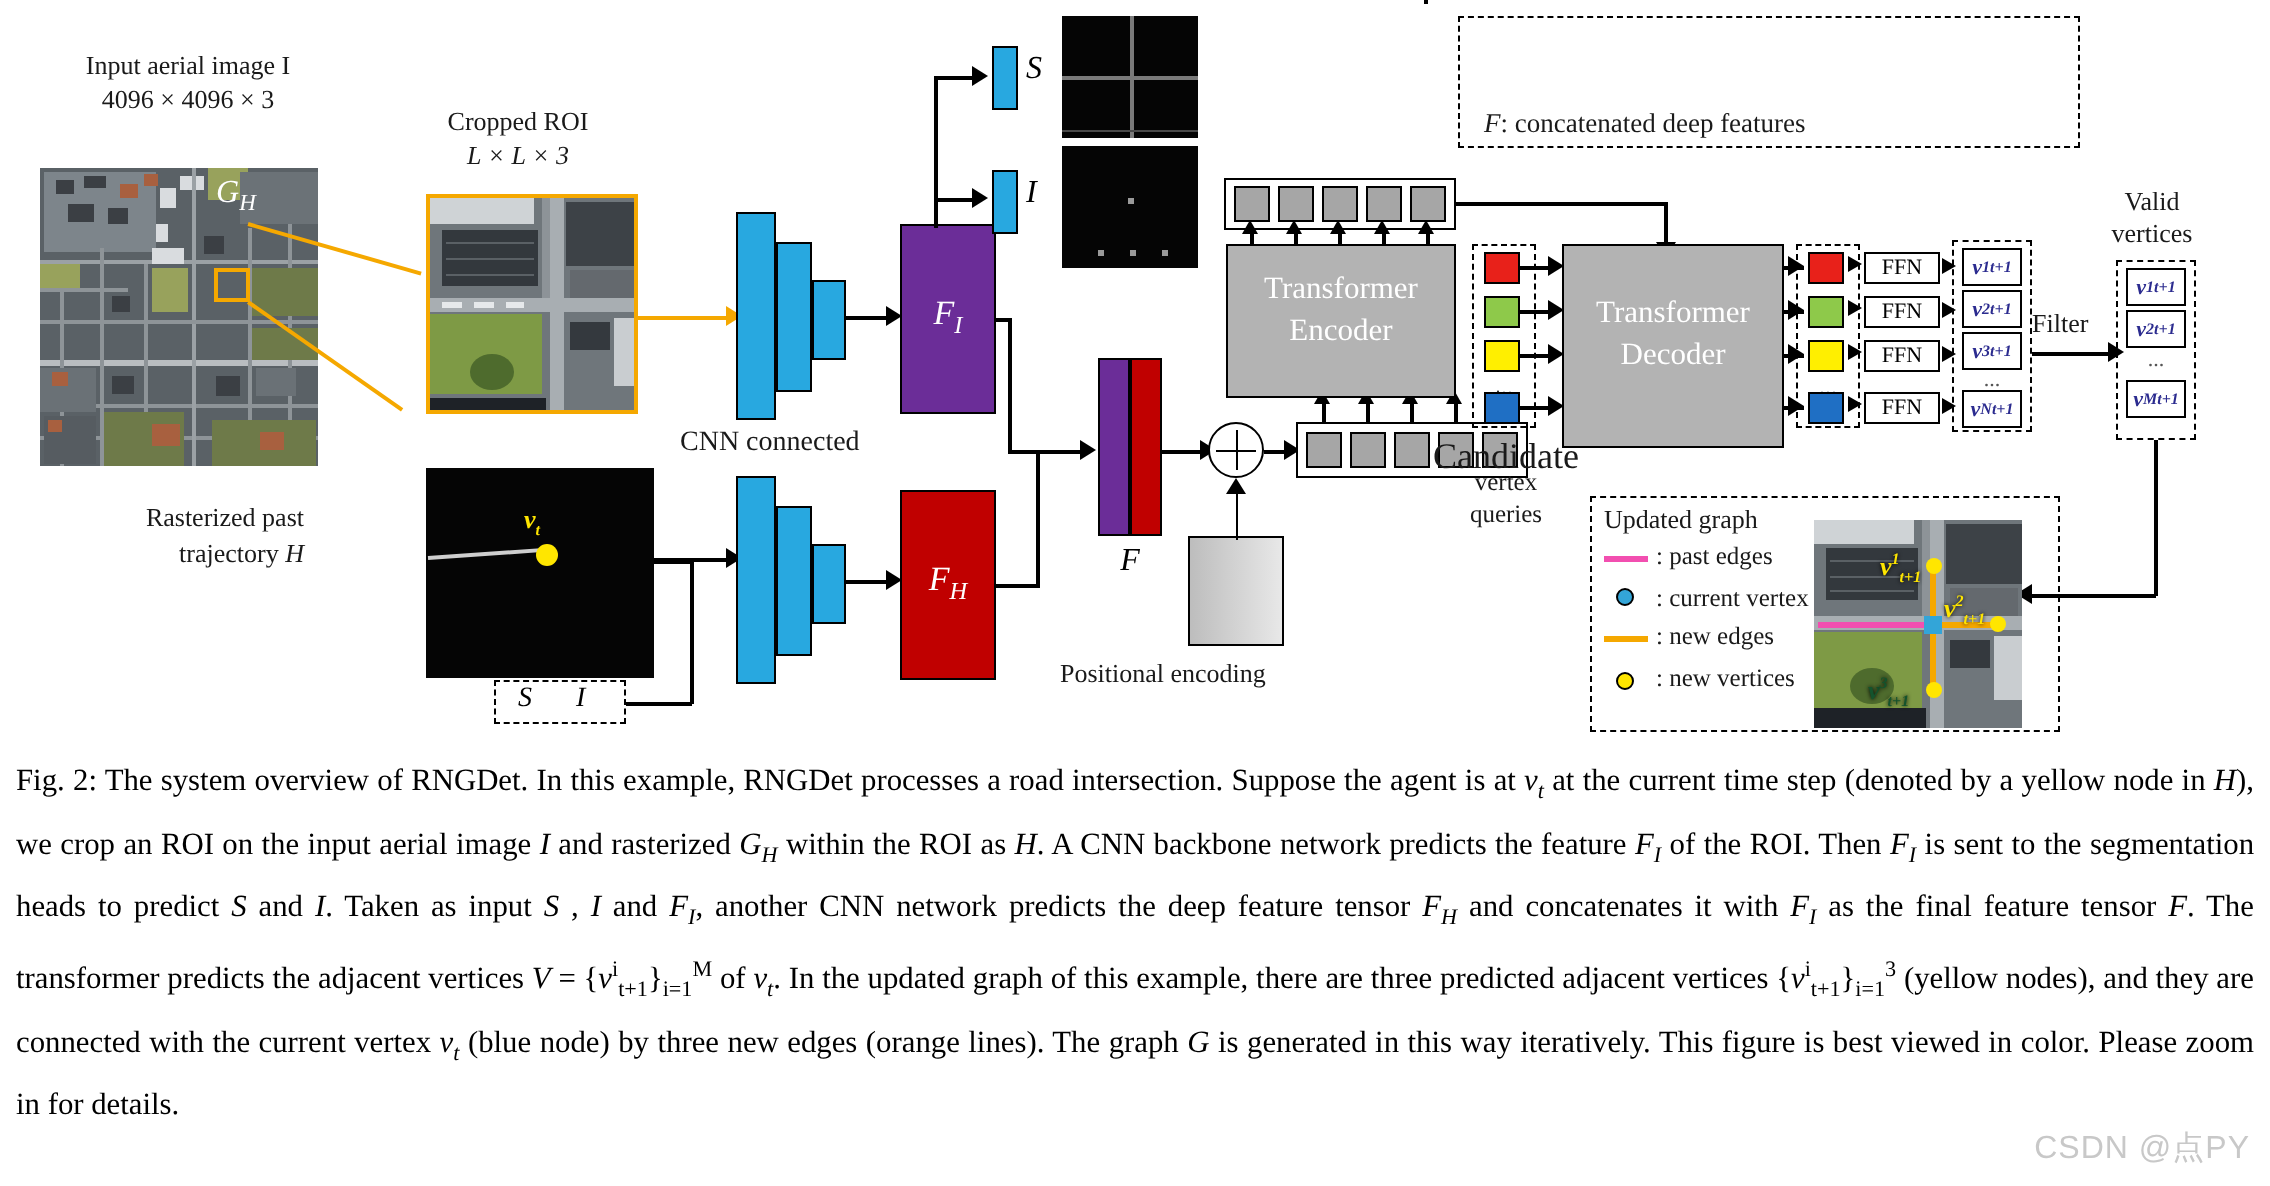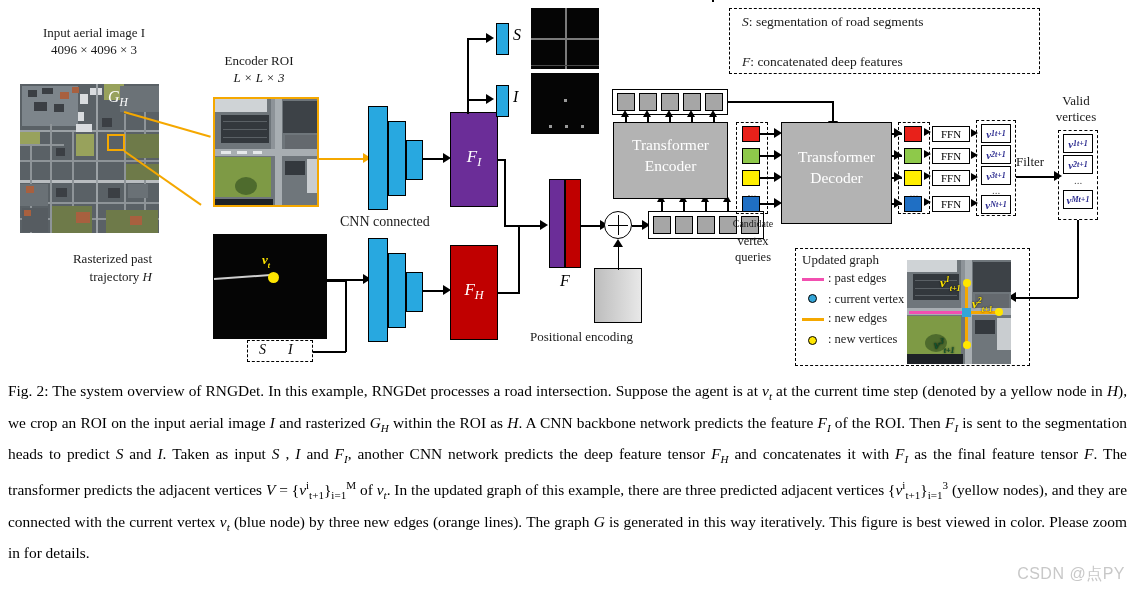--- a/index.html
+++ b/index.html
@@ -117,21 +117,21 @@
   </div>
   <div class="abs mathit lbl-b" style="left:108px;top:88px;font-size:16px;color:#fff;">
     <span>G</span><span class="sub">H</span>
   </div>
 
   <div class="abs" style="left:107px;top:134px;width:18px;height:17px;border:2.2px solid #f5a800;box-sizing:border-box;"></div>
 
   <div class="lny" style="left:124px;top:111px;width:90px;height:2.2px;transform-origin:left center;transform:rotate(16deg);"></div>
   <div class="lny" style="left:124px;top:150px;width:94px;height:2.2px;transform-origin:left center;transform:rotate(35deg);"></div>
 
-  <div class="abs lbl lbl-b ctr" style="left:196px;top:54px;width:126px;">Encoder ROI</div>
+  <div class="abs lbl lbl-b ctr" style="left:196px;top:54px;width:126px;">Cropped ROI</div>
   <div class="abs lbl lbl-b ctr mathit" style="left:196px;top:71px;width:126px;">L × L × 3</div>
 
   <div class="aerial" style="left:213px;top:97px;width:106px;height:110px;border:2.6px solid #f5a800;box-sizing:border-box;">
     <div style="position:absolute;inset:0;background:#6f767b;"></div>
     <div class="white" style="left:0;top:0;width:52px;height:13px;background:#cfd3d6;"></div>
     <div class="roofd" style="left:6px;top:16px;width:48px;height:28px;background:#33383d;"></div>
     <div class="road" style="left:8px;top:22px;width:44px;height:1.2px;background:#5a6065;"></div>
     <div class="road" style="left:8px;top:30px;width:44px;height:1.2px;background:#5a6065;"></div>
     <div class="road" style="left:8px;top:38px;width:44px;height:1.2px;background:#5a6065;"></div>
     <div class="blk" style="left:56px;top:0;width:8px;height:50px;background:#8d9398;"></div>
@@ -317,21 +317,21 @@
 
   <div class="ln" style="left:760px;top:133px;width:16px;height:1.6px;"></div>
   <div class="abs" style="left:774px;top:128px;width:0;height:0;border-left:8px solid #000;border-top:5px solid transparent;border-bottom:5px solid transparent;"></div>
   <div class="ln" style="left:760px;top:155px;width:16px;height:1.6px;"></div>
   <div class="abs" style="left:774px;top:150px;width:0;height:0;border-left:8px solid #000;border-top:5px solid transparent;border-bottom:5px solid transparent;"></div>
   <div class="ln" style="left:760px;top:177px;width:16px;height:1.6px;"></div>
   <div class="abs" style="left:774px;top:172px;width:0;height:0;border-left:8px solid #000;border-top:5px solid transparent;border-bottom:5px solid transparent;"></div>
   <div class="ln" style="left:760px;top:203px;width:16px;height:1.6px;"></div>
   <div class="abs" style="left:774px;top:198px;width:0;height:0;border-left:8px solid #000;border-top:5px solid transparent;border-bottom:5px solid transparent;"></div>
 
-  <div class="abs lbl ctr" style="left:716px;top:218px;width:74px;font-size:10px;font-family:Liberation Serif, serif;">Candidate</div>
+  <div class="abs lbl ctr" style="left:716px;top:218px;width:74px;font-size:18px;font-family:Liberation Serif, serif;">Candidate</div>
   <div class="abs lbl ctr" style="left:716px;top:234px;width:74px;font-size:12.5px;">vertex</div>
   <div class="abs lbl ctr" style="left:716px;top:250px;width:74px;font-size:12.5px;">queries</div>
 
   <div class="box gray" style="left:781px;top:122px;width:111px;height:102px;"></div>
   <div class="abs white-txt ctr" style="left:781px;top:148px;width:111px;font-size:15.5px;">Transformer</div>
   <div class="abs white-txt ctr" style="left:781px;top:169px;width:111px;font-size:15.5px;">Decoder</div>
 
   <div class="dashbox" style="left:898px;top:122px;width:32px;height:92px;"></div>
   <div class="box" style="left:904px;top:126px;width:18px;height:16px;background:#e8211a;"></div>
   <div class="box" style="left:904px;top:148px;width:18px;height:16px;background:#8ec94a;"></div>
@@ -418,23 +418,20 @@
       <span class="s1">M</span>
       <span class="s2">t+1</span>
   </div>
 
   <div class="ln" style="left:1077px;top:220px;width:1.6px;height:78px;"></div>
   <div class="ln" style="left:1014px;top:297px;width:64px;height:1.6px;"></div>
   <div class="abs" style="left:1008px;top:292px;width:0;height:0;border-right:8px solid #000;
               border-top:5px solid transparent;border-bottom:5px solid transparent;"></div>
 
   <div class="dashbox2" style="left:729px;top:8px;width:311px;height:66px;"></div>
-  <div class="abs lbl" style="left:742px;top:14px;font-size:13.5px;">
-    <span class="cal">S</span><span>: segmentation of road segments</span>
-  </div>
   <div class="abs lbl" style="left:742px;top:54px;font-size:13.5px;">
     <span class="cal">F</span><span>: concatenated deep features</span>
   </div>
 
   <div class="dashbox2" style="left:795px;top:248px;width:235px;height:118px;"></div>
   <div class="abs lbl lbl-b" style="left:802px;top:253px;font-size:13px;">Updated graph</div>
 
   <div class="abs" style="left:802px;top:278px;width:22px;height:3px;background:#f24fb0;"></div>
   <div class="abs lbl" style="left:828px;top:271px;font-size:12.5px;">: past edges</div>
 

